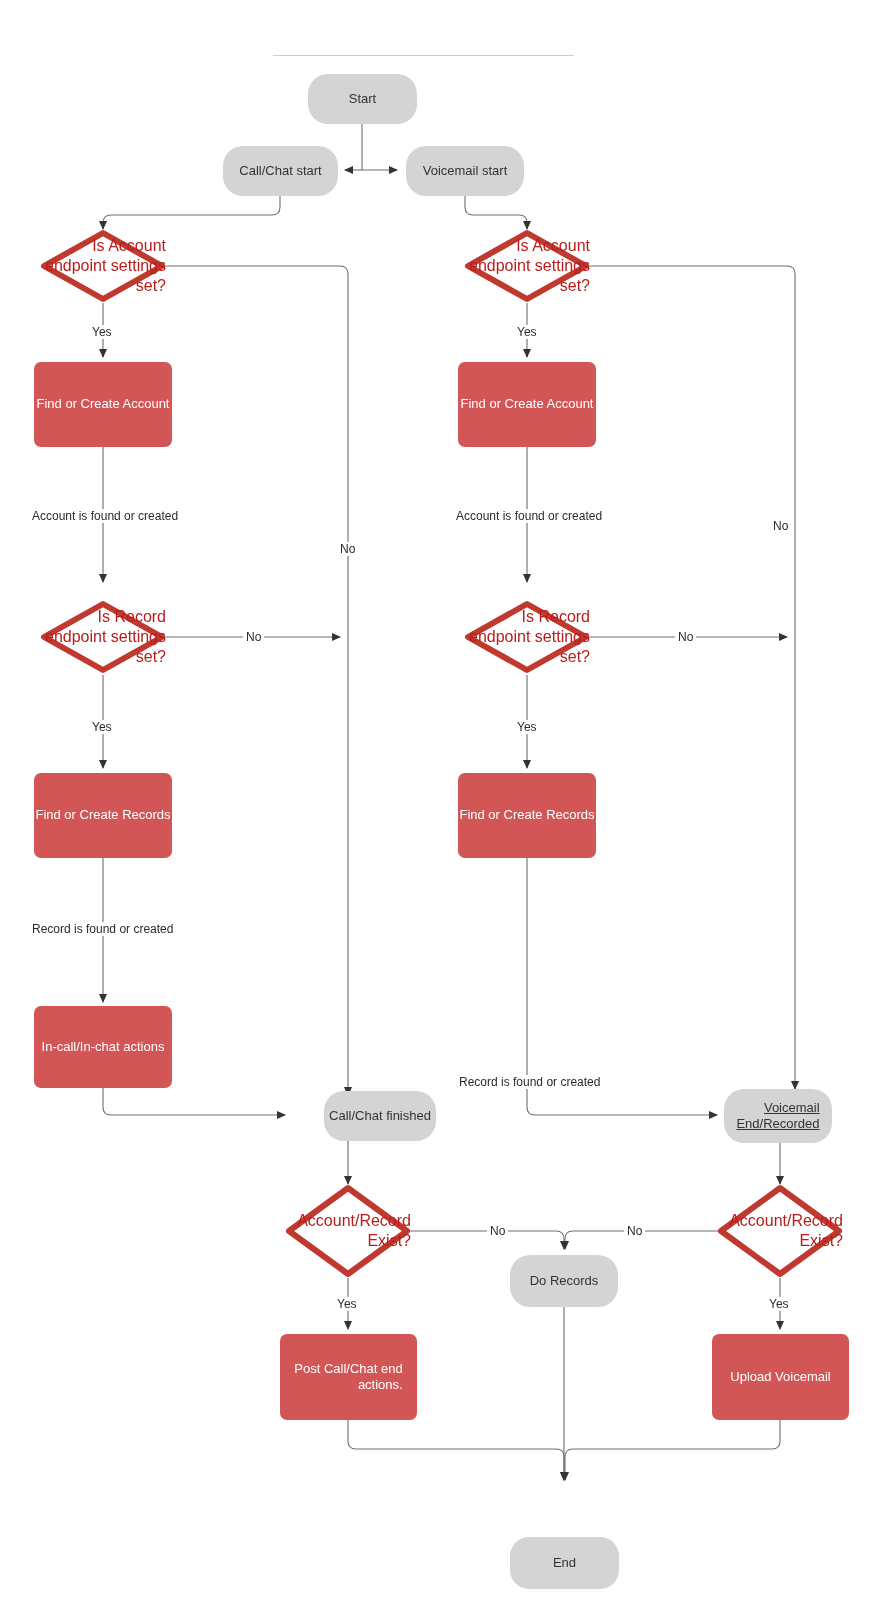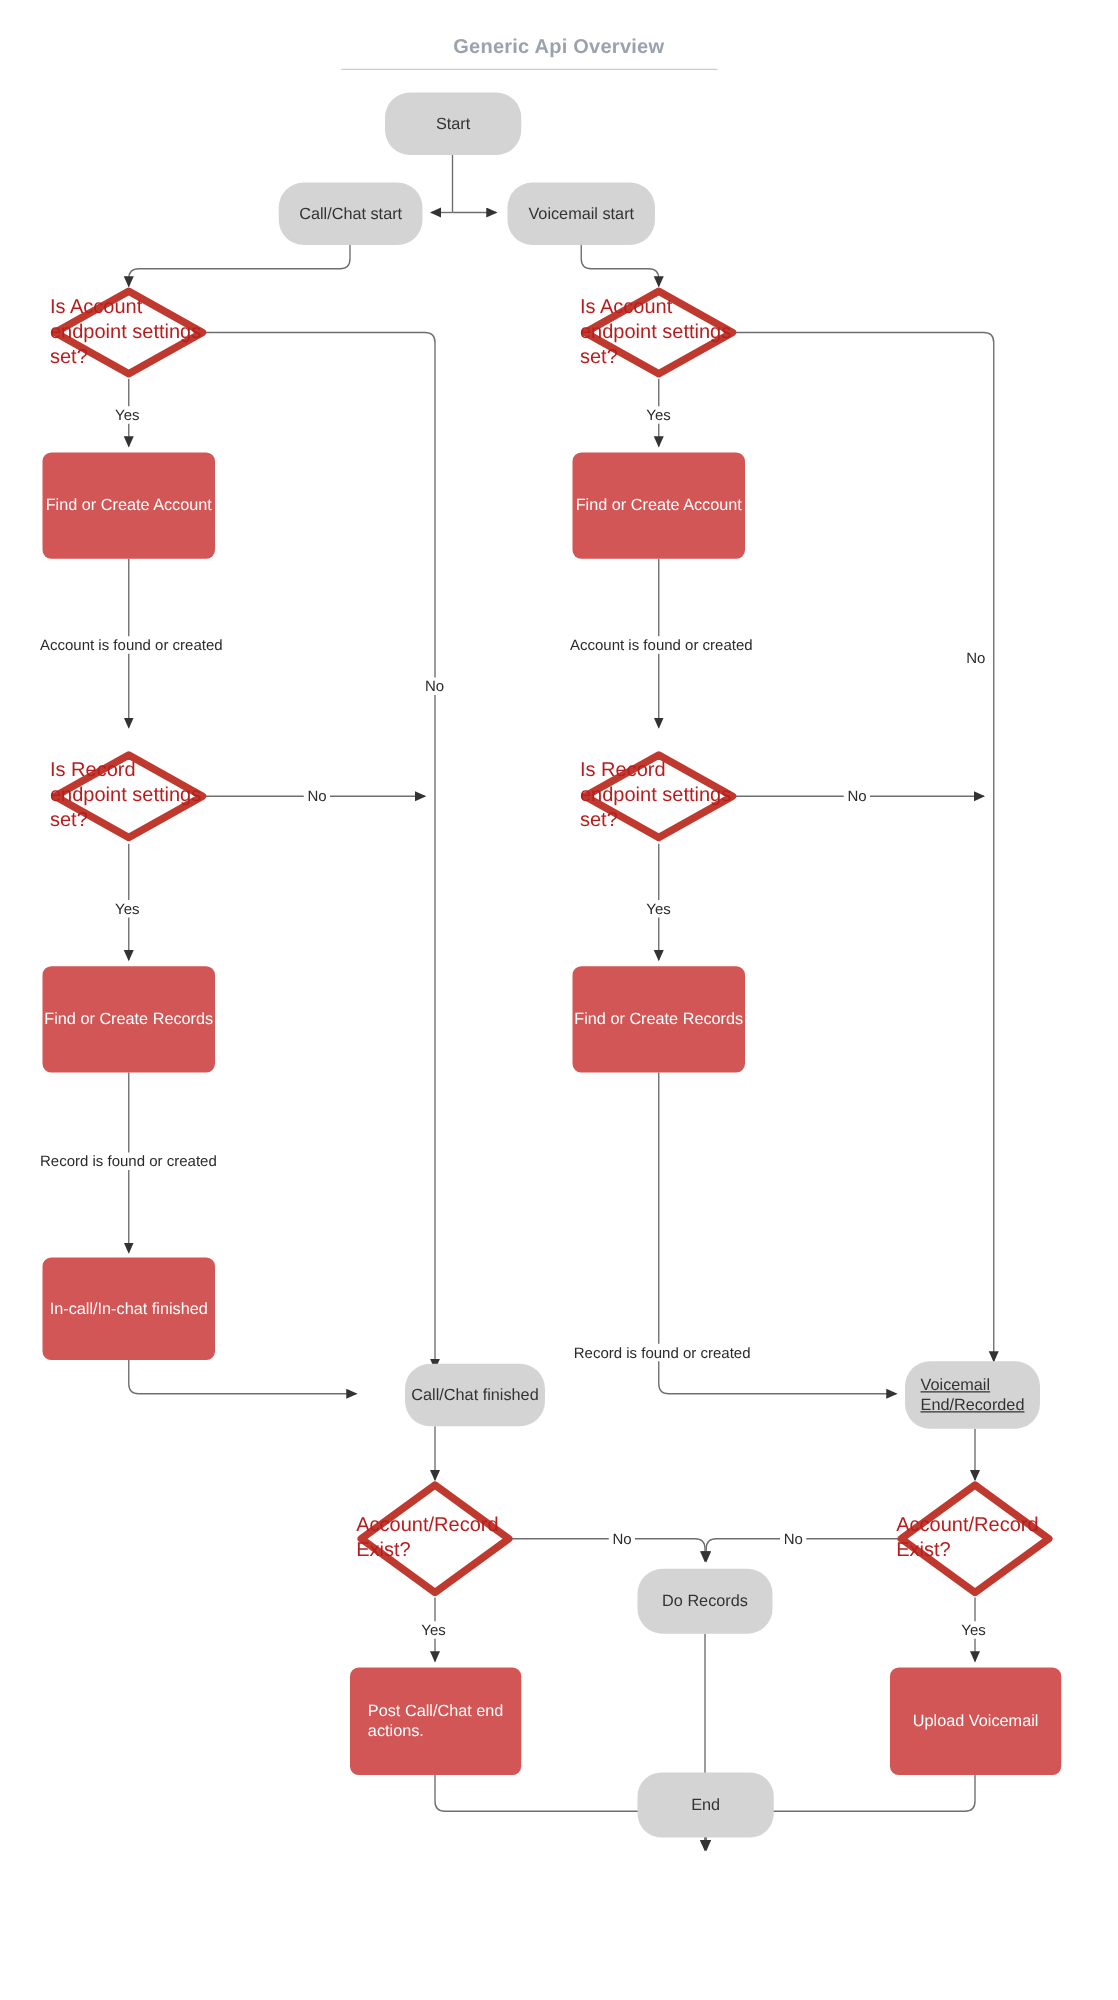--- a/index.html
+++ b/index.html
@@ -48,21 +48,21 @@
     background: #c9ced4;
   }
 
   
   .node {
     position: absolute;
     box-sizing: border-box;
     display: flex;
     align-items: center;
     justify-content: center;
-    text-align: left;
+    text-align: right;
     line-height: 1.25;
   }
   .node .lbl { display: block; white-space: pre-line; }
 
   .node.terminal {
     background: #d4d4d4;
     border-radius: 20px;
     color: #333333;
     font-size: 13px;
   }
@@ -97,21 +97,20 @@
     padding: 0 3px;
     white-space: nowrap;
     line-height: 14px;
   }
 </style>
 </head>
 <body>
 
 <div id="canvas">
 
-  <div class="chart-title">Generic Api Overview</div>
   <div class="title-rule"></div>
 
   <svg class="edges" viewBox="0 0 894 1600">
     <defs>
       <marker id="ah" markerWidth="10" markerHeight="10" refX="8" refY="4" orient="auto" markerUnits="userSpaceOnUse">
         <path d="M0,0 L9,4 L0,8 z" fill="#333"></path>
       </marker>
     </defs>
     <g fill="none" stroke="#6e6e6e" stroke-width="1.1">
 
@@ -229,21 +228,21 @@
 
   <div class="node process" style="left:34px; top:773px; width:138px; height:85px;">
     <span class="lbl">Find or Create Records</span>
   </div>
 
   <div class="node process" style="left:458px; top:773px; width:138px; height:85px;">
     <span class="lbl">Find or Create Records</span>
   </div>
 
   <div class="node process" style="left:34px; top:1006px; width:138px; height:82px;">
-    <span class="lbl">In-call/In-chat finished</span>
+    <span class="lbl">In-call/In-chat actions</span>
   </div>
 
   <div class="node terminal" style="left:292px; top:1091px; width:112px; height:50px;margin-left:32px;">
     <span class="lbl">Call/Chat finished</span>
   </div>
 
   <div class="node terminal" style="left:724px; top:1089px; width:108px; height:54px;text-decoration:underline;">
     <span class="lbl">Voicemail
 End/Recorded</span>
   </div>
@@ -270,21 +269,21 @@
 
   <div class="node process" style="left:712px; top:1334px; width:137px; height:86px;">
     <span class="lbl">Upload Voicemail</span>
   </div>
 
   <div class="node process" style="left:280px; top:1334px; width:137px; height:86px;">
     <span class="lbl">Post Call/Chat end
 actions.</span>
   </div>
 
-  <div class="node terminal" style="left:510px; top:1418px; width:109px; height:52px;border-radius:19px;">
+  <div class="node terminal" style="left:510px; top:1537px; width:109px; height:52px;border-radius:19px;">
     <span class="lbl">End</span>
   </div>
 
   <div class="elabel" style="left:89px; top:325px;">Yes</div>
   <div class="elabel" style="left:514px; top:325px;">Yes</div>
 
   <div class="elabel" style="left:337px; top:542px;">No</div>
   <div class="elabel" style="left:770px; top:519px;">No</div>
 
   <div class="elabel" style="left:29px; top:509px;">Account is found or created</div>

